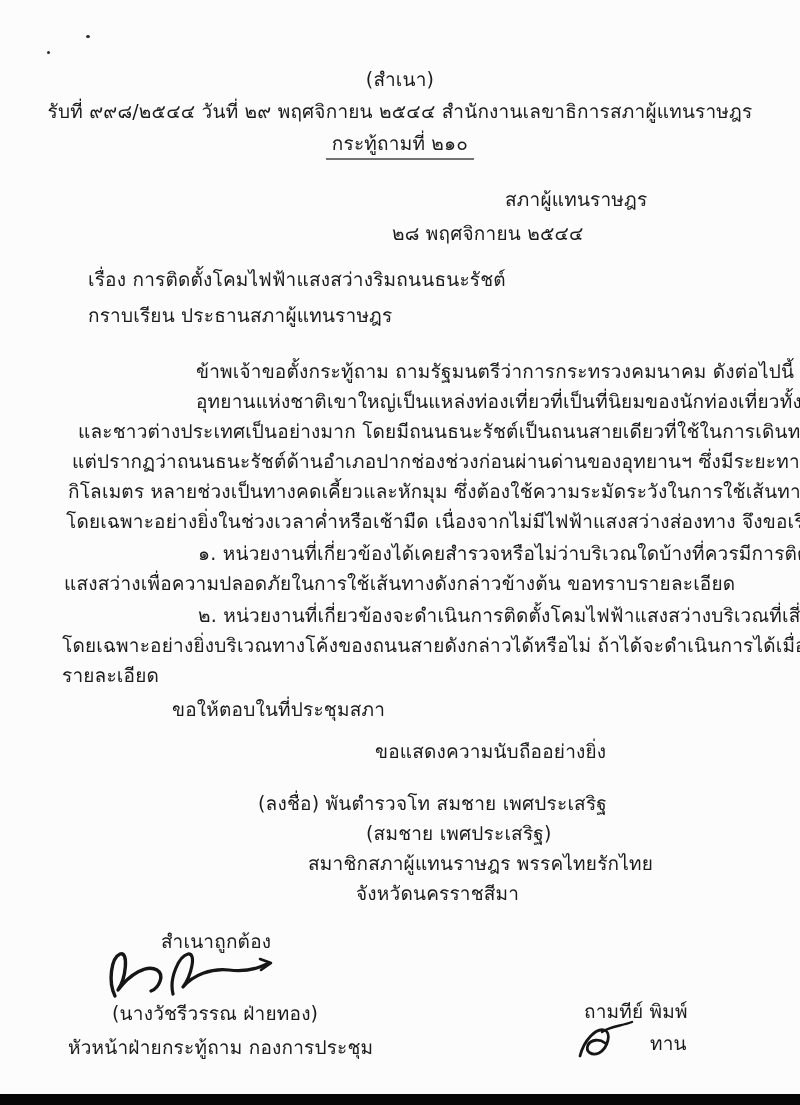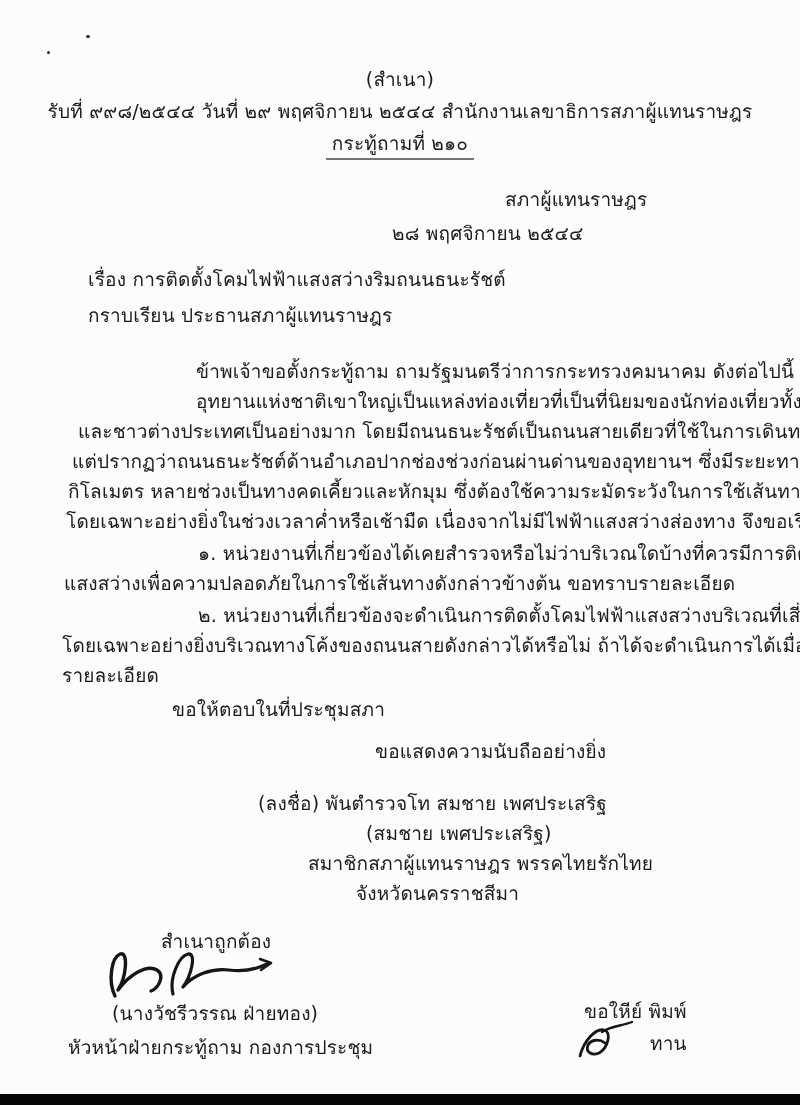--- a/index.html
+++ b/index.html
@@ -94,21 +94,21 @@
 
   <div class="line" style="left:140px; top:928px;margin-left:21px;">สำเนาถูกต้อง</div>
   <svg class="sig-svg" style="left:105px; top:942px;" width="175" height="62" viewBox="0 0 175 62">
     <path d="M10,54 C3,40 6,16 15,12 C24,9 21,36 13,48 C25,32 42,22 52,28 C60,33 54,46 46,49" stroke-width="3.4"></path>
     <path d="M68,52 C64,36 74,14 83,12 C92,11 86,34 78,45 C88,33 106,26 124,28 C140,30 152,27 162,22" stroke-width="3.2"></path>
     <path d="M155,17 L166,21 L156,28" stroke-width="2.6"></path>
   </svg>
   <div class="line" style="left:112px; top:1000px;">(นางวัชรีวรรณ  ฝ่ายทอง)</div>
   <div class="line" style="left:68px; top:1034px;">หัวหน้าฝ่ายกระทู้ถาม กองการประชุม</div>
 
-  <div class="line" style="left:584px; top:998px;">ขอใหีย์  พิมพ์</div>
+  <div class="line" style="left:584px; top:998px;">ถามทีย์  พิมพ์</div>
   <svg class="sig-svg" style="left:572px; top:1020px;" width="64" height="42" viewBox="0 0 64 42">
     <path d="M8,36 C12,20 24,8 32,10 C40,12 36,28 27,33 C20,36 13,32 16,25 C19,19 28,19 33,23" stroke-width="2.8"></path>
     <path d="M30,12 C38,6 50,6 60,2" stroke-width="2.4"></path>
   </svg>
   <div class="line" style="left:650px; top:1030px;">ทาน</div>
 
   <div class="scan-bar"></div>
 
 </div>
 

